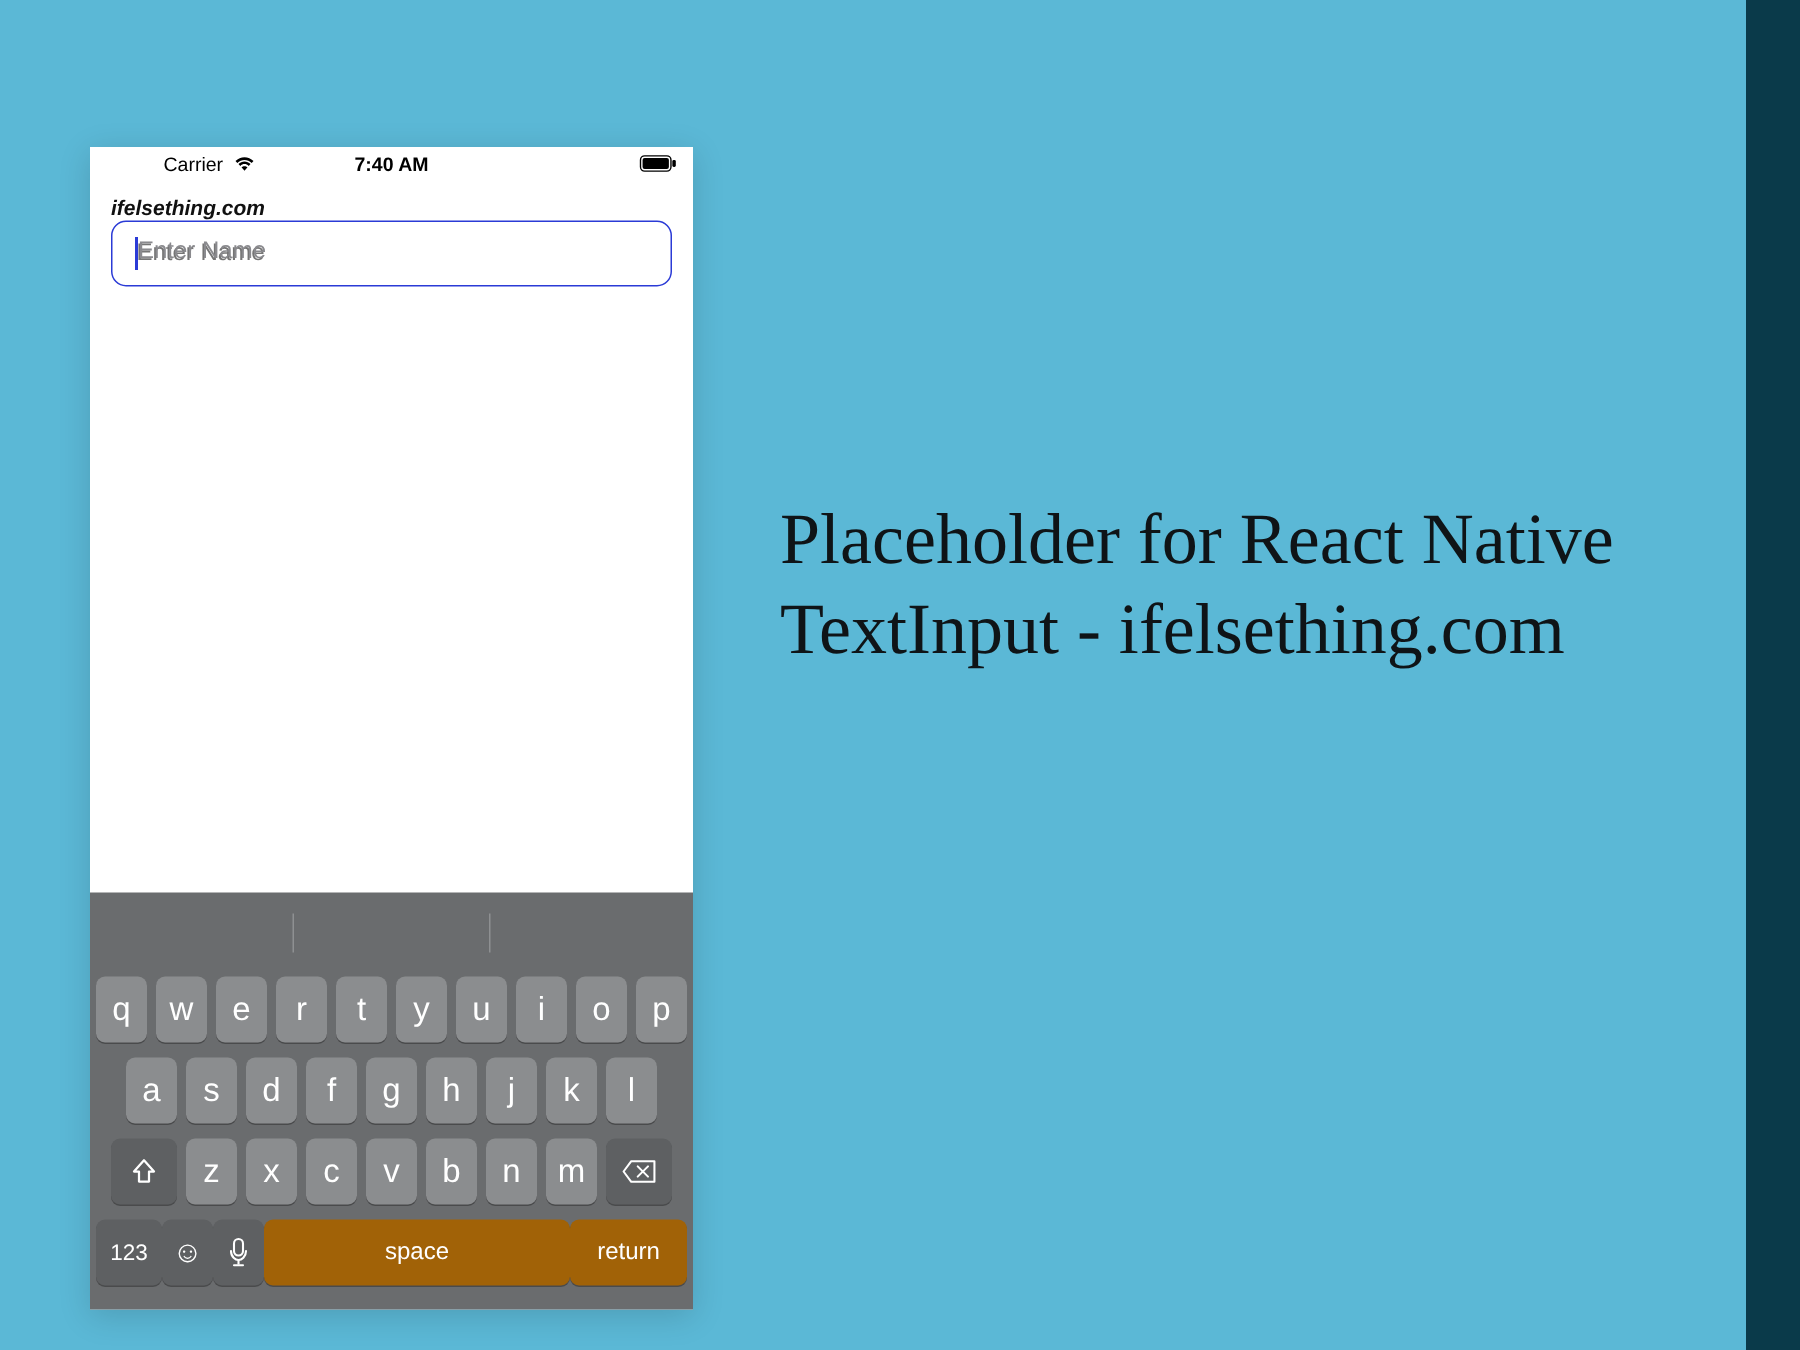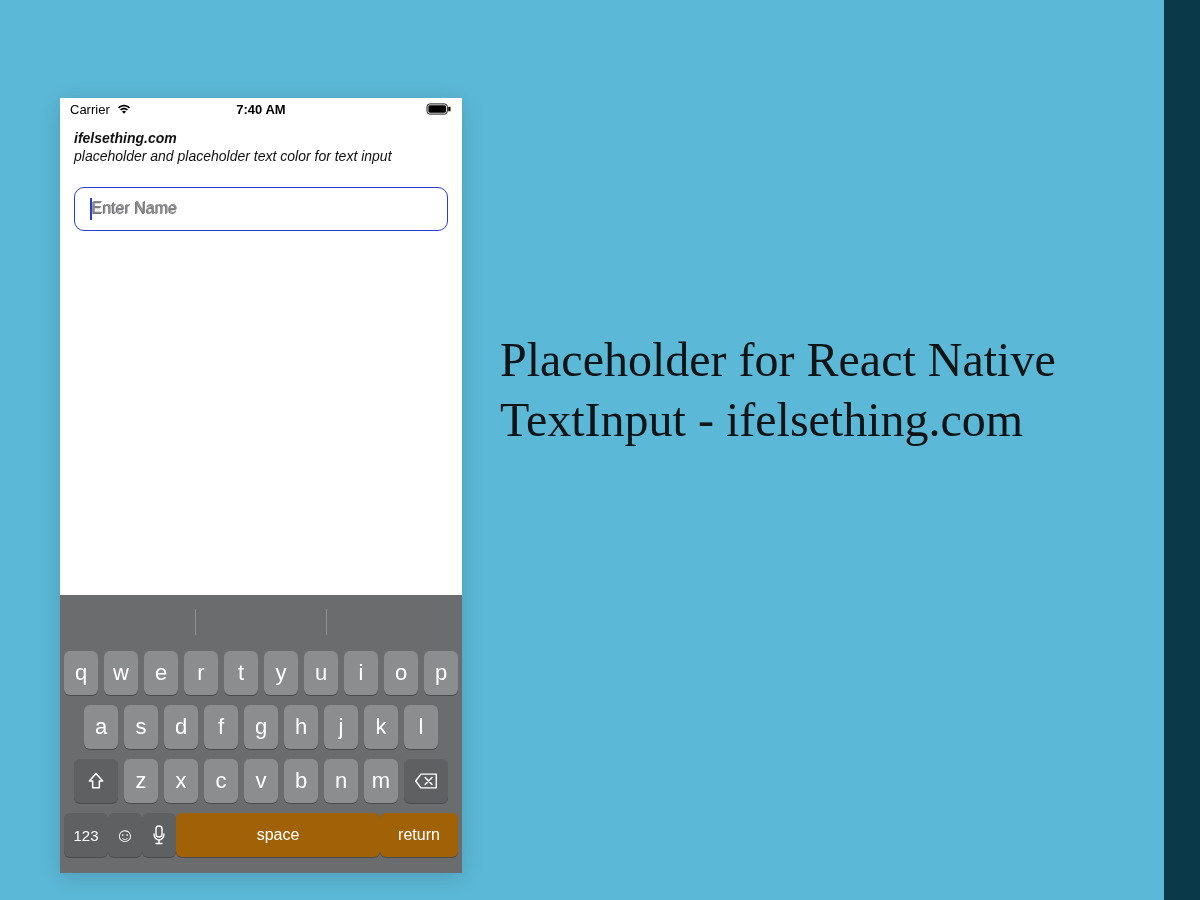--- a/index.html
+++ b/index.html
@@ -33,21 +33,21 @@
   .status-bar {
     height: 22px;
     display: flex;
     align-items: center;
     justify-content: space-between;
     padding: 0 10px;
     font-size: 13px;
     font-weight: 500;
     color: #000;
   }
-  .status-left { display: flex; align-items: center; gap: 6px; }
+  .status-left { display: flex; align-items: center; gap: 6px; margin-left: 39px; }
   .status-center { position: absolute; left: 50%; transform: translateX(-50%); font-weight: 600; }
   .status-right { display: flex; align-items: center; }
   .wifi-icon { width: 16px; height: 12px; }
   .battery-icon { width: 26px; height: 12px; }
   .app-content {
     padding: 10px 14px;
     flex: 0 0 auto;
   }
   .site-label {
     font-style: italic;
@@ -146,21 +146,21 @@
   }
   .key-row.row4 { gap: 0; }
   .key-row.row4 .key { font-size: 16px; }
   .key-123 { flex: 0 0 44px !important; background: #5e6062; font-size: 15px !important; }
   .key-emoji { flex: 0 0 34px !important; background: #5e6062; font-size: 20px !important; }
   .key-mic { flex: 0 0 34px !important; background: #5e6062; }
   .key-space { flex: 1 !important; background: #a16207; font-size: 16px !important; }
   .key-return { flex: 0 0 78px !important; background: #a16207; font-size: 16px !important; }
   .headline {
     position: absolute;
-    left: 500px;
+    left: 520px;
     top: 330px;
     width: 640px;
     font-family: Georgia, "Times New Roman", serif;
     font-size: 48px;
     line-height: 1.25;
     color: #0f1417;
     font-weight: 400;
   }
 </style>
 </head>
@@ -183,21 +183,20 @@
       <svg class="battery-icon" viewBox="0 0 28 13">
         <rect x="1" y="1" width="22" height="11" rx="3" fill="none" stroke="#000" stroke-width="1"></rect>
         <rect x="2.5" y="2.5" width="19" height="8" rx="1.5" fill="#000"></rect>
         <rect x="24" y="4" width="2.5" height="5" rx="1" fill="#000"></rect>
       </svg>
     </div>
   </div>
 
   <div class="app-content">
     <div class="site-label">ifelsething.com</div>
-    <div class="description">placeholder and placeholder text color for text input</div>
     <div class="input-wrapper">
       <input class="name-input" type="text" readonly="" placeholder="Enter Name" style="">
       <div class="caret"></div>
       <div class="placeholder-text">Enter Name</div>
     </div>
   </div>
 
   <div class="spacer"></div>
 
   <div class="keyboard">

